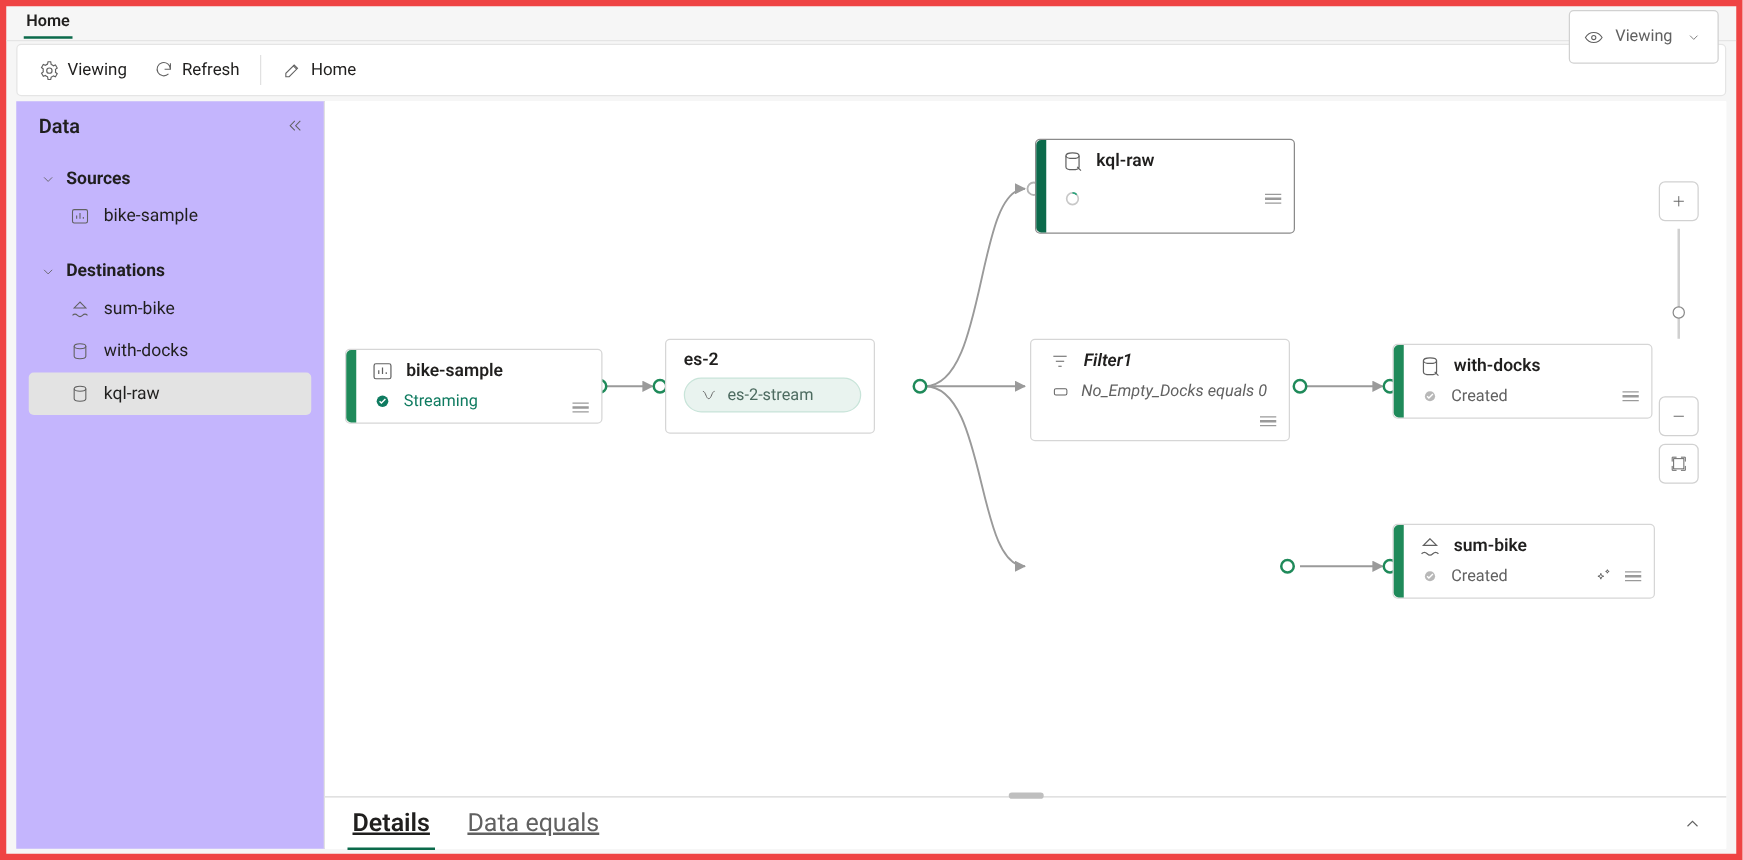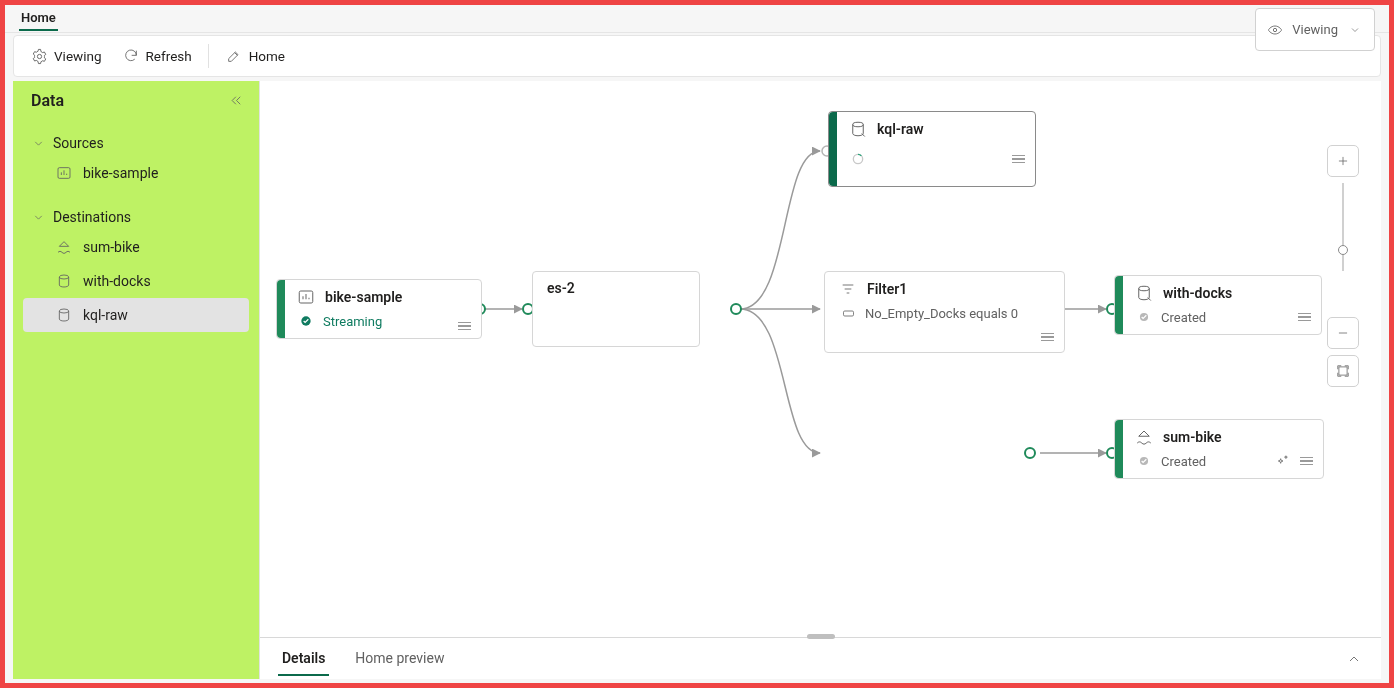--- a/index.html
+++ b/index.html
@@ -97,41 +97,41 @@
   .main {
     position: absolute;
     top: 76px;
     left: 8px;
     right: 8px;
     bottom: 4px;
     display: flex;
   }
   .sidebar {
     width: 247px;
-    background: #bef264;
+    background: #c4b5fd;
     border-right: 1px solid #e1e1e1;
     padding: 10px 6px;
     position: relative;
   }
   .side-header {
     display: flex;
     align-items: center;
     justify-content: space-between;
     padding: 0 8px 6px 12px;
   }
   .side-title { font-weight: 600; font-size: 16px; }
   .side-section {
     margin-top: 14px;
   }
   .sec-head {
     display: flex;
     align-items: center;
     gap: 6px;
     padding: 4px 10px;
-    font-weight: 400;
+    font-weight: 700;
     font-size: 14px;
   }
   .side-item {
     display: flex;
     align-items: center;
     gap: 10px;
     padding: 8px 12px 8px 32px;
     border-radius: 4px;
     font-size: 14px;
     margin: 0 4px;
@@ -264,24 +264,25 @@
     left: 0; right: 0; bottom: 0;
     height: 42px;
     background: #fff;
     border-top: 1px solid #d8d8d8;
     display: flex;
     align-items: center;
     padding: 0 18px;
     gap: 22px;
   }
   .btab {
-    font-size: 14px;
+    font-size: 20px;
     color: var(--muted);
     padding: 8px 4px;
     border-bottom: 2px solid transparent;
+    text-decoration: underline;
   }
   .btab.active { color: var(--text); font-weight: 600; border-bottom-color: var(--accent); }
   .drag-handle {
     position: absolute;
     top: -4px;
     left: 50%;
     transform: translateX(-50%);
     width: 28px;
     height: 5px;
     background: #bfbfbf;
@@ -476,20 +477,28 @@
                 </span>
             </div>
           </div>
         </div>
 
         <div class="node" style="left:272px; top:190px; width:168px; min-height:76px;">
           <div class="body" style="padding-left:14px;">
             <div class="title-row">
               <span>es-2</span>
             </div>
+            <div class="pill">
+              <span class="ico">
+                <svg viewBox="0 0 24 24" width="14" height="14">
+                    <path class="stroke" d="M4 7c4 0 4 10 8 10s4-10 8-10"></path>
+                  </svg>
+              </span>
+              <span>es-2-stream</span>
+            </div>
           </div>
         </div>
 
         <div class="node selected" style="left:568px; top:30px; width:208px; min-height:76px;">
           <div class="accent" style="background:#0b6a4b;"></div>
           <div class="body">
             <div class="title-row">
               <span class="ico">
                 <svg viewBox="0 0 24 24" width="18" height="18">
                     <ellipse class="stroke" cx="12" cy="6" rx="7" ry="3"></ellipse>
@@ -507,21 +516,21 @@
               </span>
               <span class="hamb">
                   <span></span>
                   <span></span>
                   <span></span>
                 </span>
             </div>
           </div>
         </div>
 
-        <div class="node" style="left:564px; top:190px; width:241px; min-height:76px;">
+        <div class="node" style="left:564px; top:190px; width:208px; min-height:76px;font-style:italic;">
           <div class="body" style="padding-left:14px;">
             <div class="title-row">
               <span class="ico">
                 <svg viewBox="0 0 24 24" width="16" height="16">
                     <path class="stroke" d="M4 6h16M7 12h10M10 18h4"></path>
                   </svg>
               </span>
               <span>Filter1</span>
             </div>
             <div class="second-row">
@@ -632,21 +641,21 @@
                 <path class="stroke" d="M3 9V3h6M21 9V3h-6M3 15v6h6M21 15v6h-6"></path>
               </svg>
           </div>
         </div>
 
       </div>
 
       <div class="bottom">
         <div class="drag-handle"></div>
         <div class="btab active">Details</div>
-        <div class="btab">Home preview</div>
+        <div class="btab">Data equals</div>
         <span style="margin-left:auto;" class="ico">
           <svg viewBox="0 0 24 24" width="16" height="16">
               <path class="stroke" d="M6 15l6-6 6 6"></path>
             </svg>
         </span>
       </div>
     </div>
   </div>
 
 </div>

